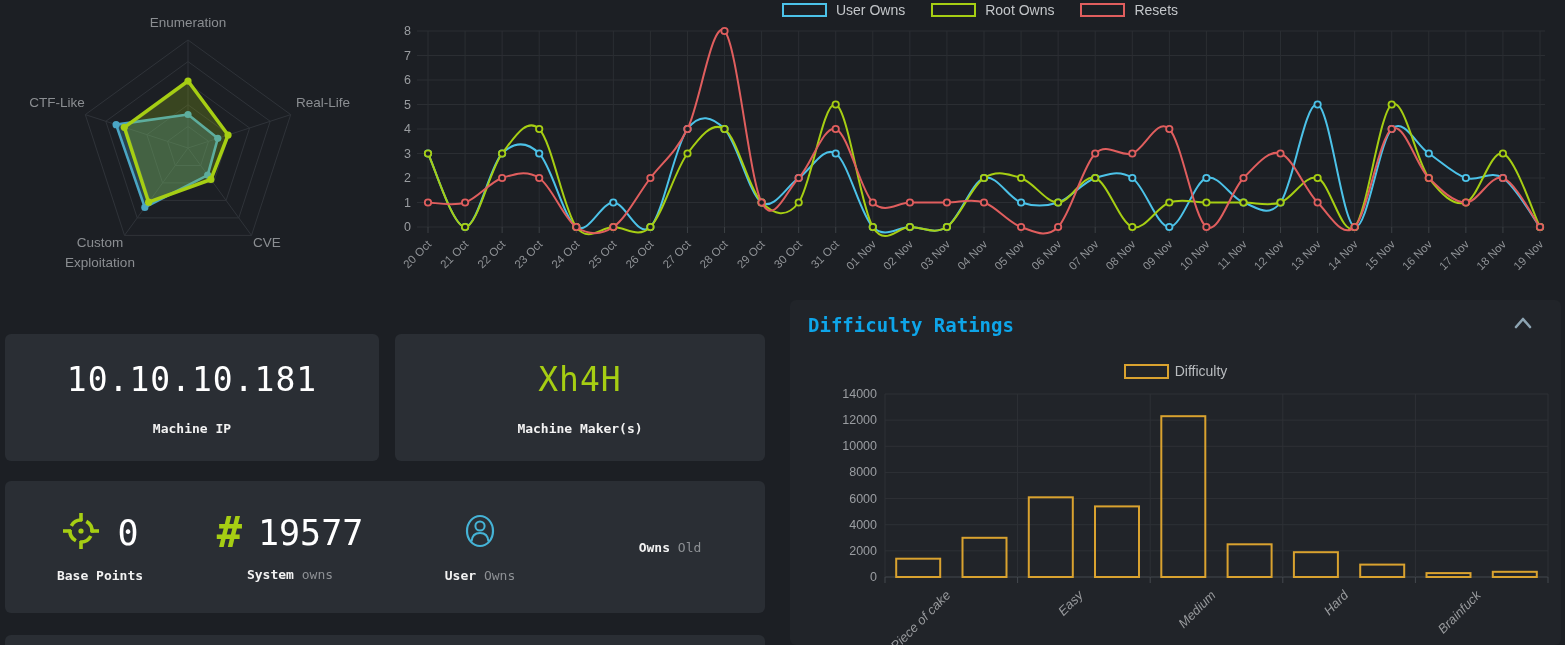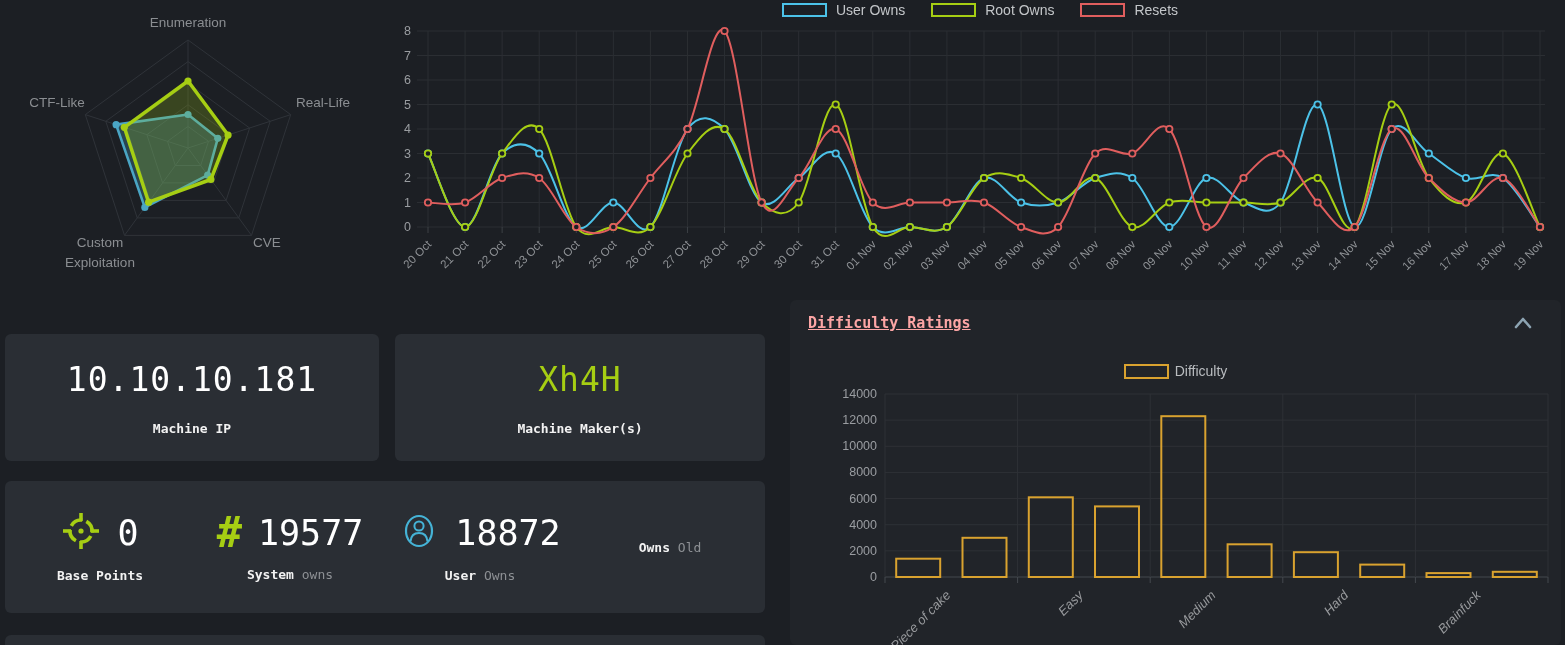--- a/index.html
+++ b/index.html
@@ -45,21 +45,21 @@
   .stat-label .muted { color:#8d9094; font-weight:normal; }
   .icon-green { color:#a6ce13; }
   .icon-teal  { color:#45b3d6; }
   .icon-white { color:#ffffff; }
   .hash-glyph { font-size:42px; font-weight:bold; line-height:1; }
 
   #partial-card { left:5px; top:635px; width:760px; height:10px; border-radius:6px 6px 0 0; }
 
   
   #difficulty-panel { left:790px; top:300px; width:771px; height:345px; background:#212429; border-radius:6px; }
-  #difficulty-title { position:absolute; left:18px; top:14px; font-size:15px; font-weight:bold; color:#fca5a5;text-decoration:underline; }
+  #difficulty-title { position:absolute; left:18px; top:14px; font-size:19px; font-weight:bold; color:#0ea5e9; }
   #difficulty-chevron { position:absolute; right:28px; top:15px; cursor:pointer; }
   #difficulty-legend {
     position:absolute; left:0; top:63px; width:100%;
     display:flex; justify-content:center; align-items:center; gap:6px; cursor:pointer;
   }
   #difficulty-legend .swatch { width:45px; height:15px; border:2px solid #d9a22f; background:transparent; display:inline-block; }
   #difficulty-legend .lbl { font-family:"Liberation Sans","DejaVu Sans",sans-serif; font-size:14px; color:#b9bcbf; }
   #bar-svg { position:absolute; left:0; top:0; }
 </style>
 </head>
@@ -380,21 +380,20 @@
 
   <div class="stat-item">
     <div class="stat-top">
       <span class="icon-teal">
         <svg width="40" height="40" viewBox="0 0 40 40">
           <ellipse cx="20" cy="20" rx="13" ry="15" fill="none" stroke="currentColor" stroke-width="2.2"></ellipse>
           <circle cx="20" cy="15" r="4.6" fill="none" stroke="currentColor" stroke-width="2"></circle>
           <path d="M11.5 30.5 c0.5-6.5 4.5-8.5 8.5-8.5 s8 2 8.5 8.5" fill="none" stroke="currentColor" stroke-width="2"></path>
         </svg>
       </span>
-      <span class="stat-value">18872</span>
     </div>
     <div class="stat-label">
       <span>User</span> <span class="muted">Owns</span>
     </div>
   </div>
 
   <div class="stat-item">
     <div class="stat-label">
       <span>Owns</span> <span class="muted">Old</span>
     </div>

